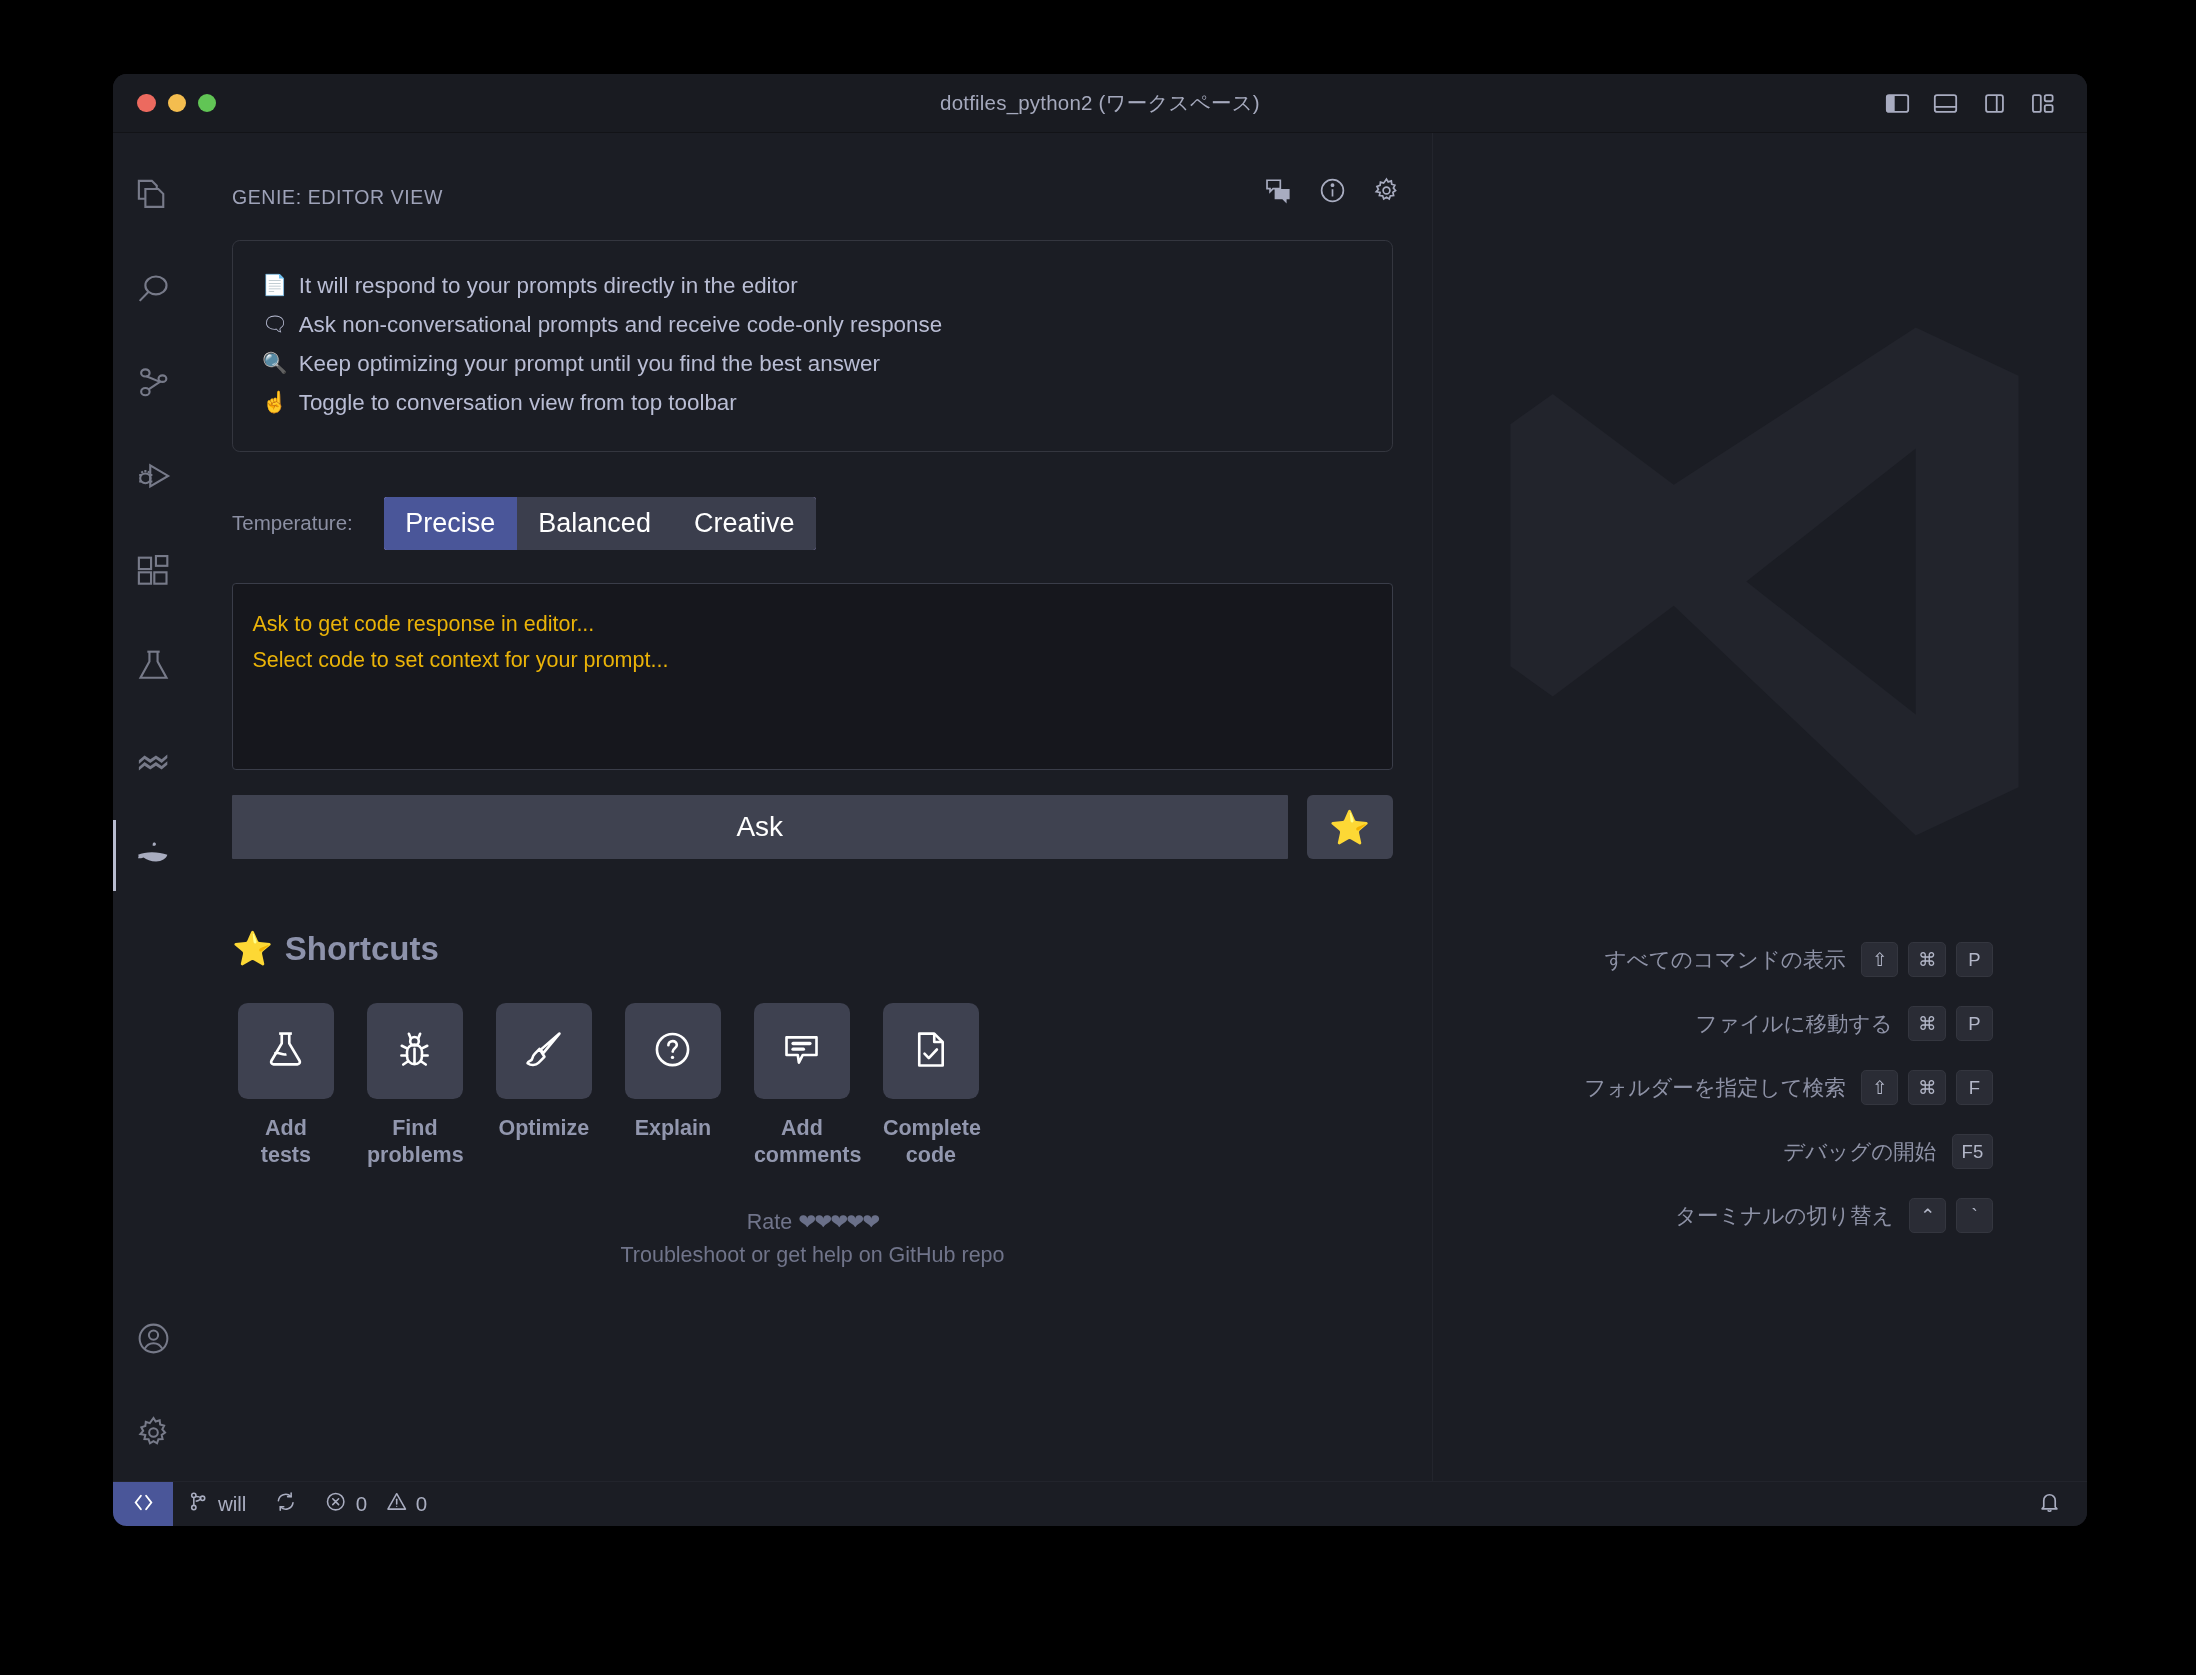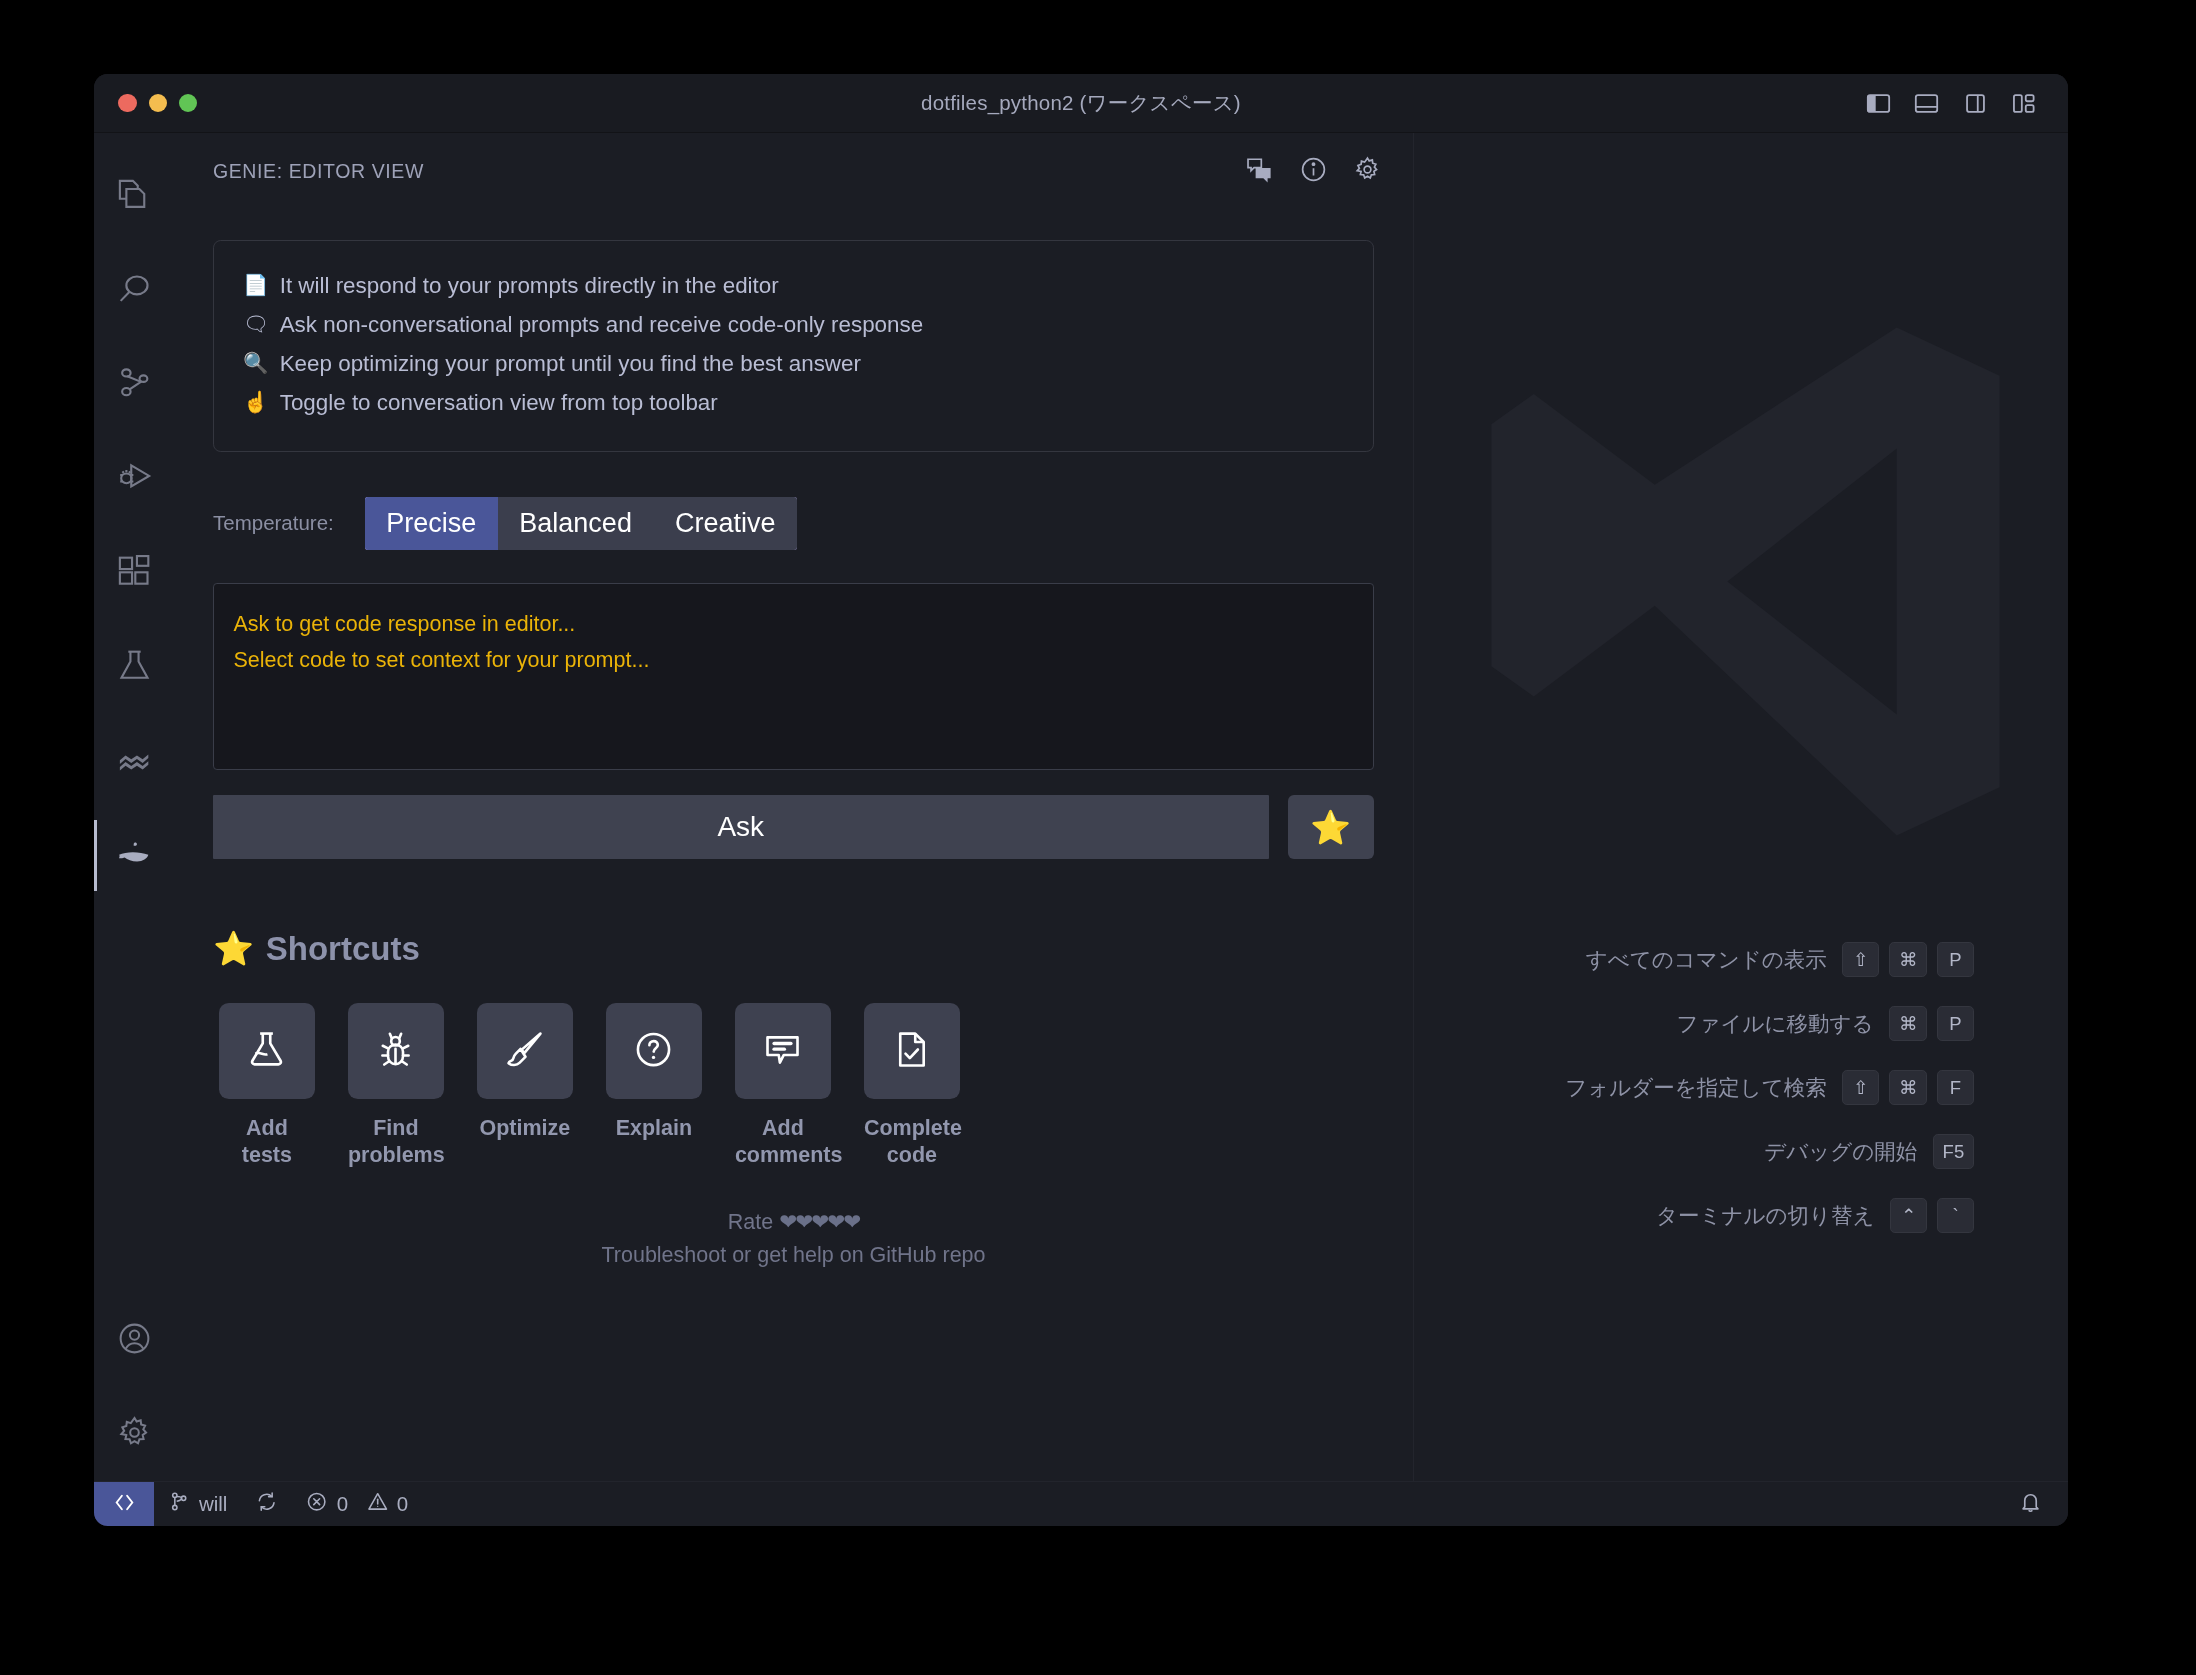--- a/index.html
+++ b/index.html
@@ -5,21 +5,21 @@
   * { box-sizing: border-box; margin: 0; padding: 0; }
   html, body {
     width: 2196px; height: 1675px;
     background: #000000;
     font-family: "Liberation Sans", sans-serif;
     overflow: hidden;
   }
   
   #window {
     position: absolute;
-    left: 94px; top: 74px;
+    left: 113px; top: 74px;
     width: 1974px; height: 1452px;
     background: #1b1d24;
     border-radius: 13.7px;
     overflow: hidden;
     box-shadow: 0 17.6px 59px rgba(0,0,0,.85);
     display: flex; flex-direction: column;
   }
   
   #titlebar {
     height: 59px; flex: 0 0 59px;
@@ -66,21 +66,21 @@
   .act-spacer { flex: 1; }
   
   #genie {
     width: 1239px; flex: 0 0 1239px;
     background: #1b1d24;
     display: flex; flex-direction: column;
     min-height: 0;
   }
   #genie-header {
     height: 76px; flex: 0 0 76px;
-    display: flex; align-items: center;
+    display: flex; align-items: flex-end;
     padding: 0 31px 0 39px;
   }
   #genie-title {
     font-size: 19.5px; color: #9ea2b8; letter-spacing: 0.6px;
   }
   #genie-actions { margin-left: auto; display: flex; gap: 25px; align-items: center; }
   #genie-scroll { flex: 1; overflow: hidden; padding: 0 39px; }
   
   #tips {
     margin-top: 31px;

